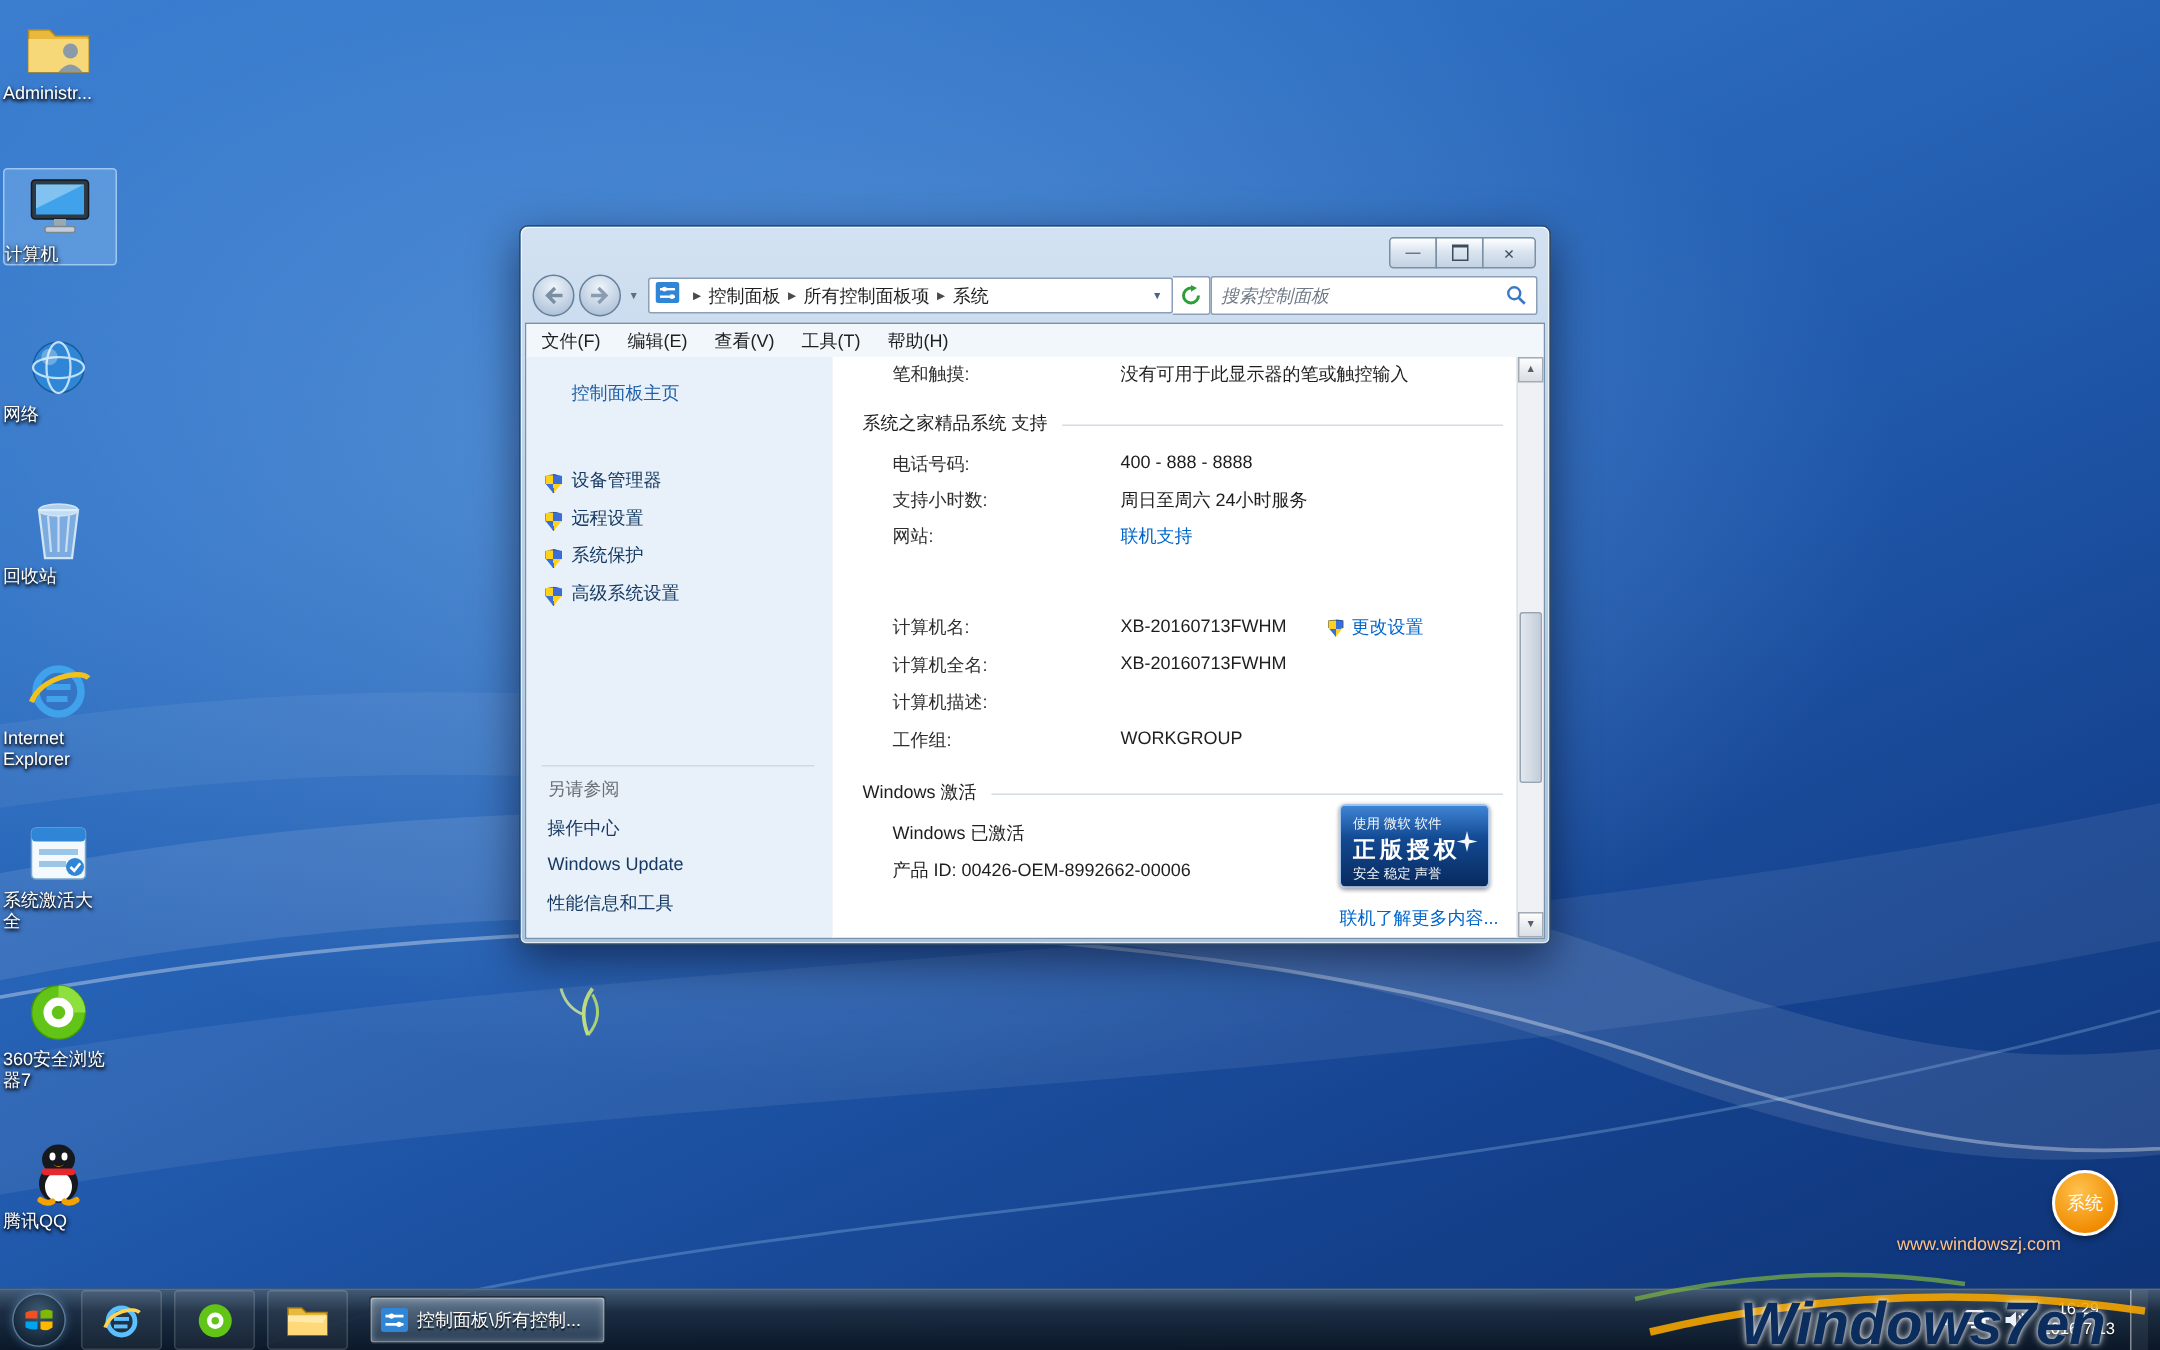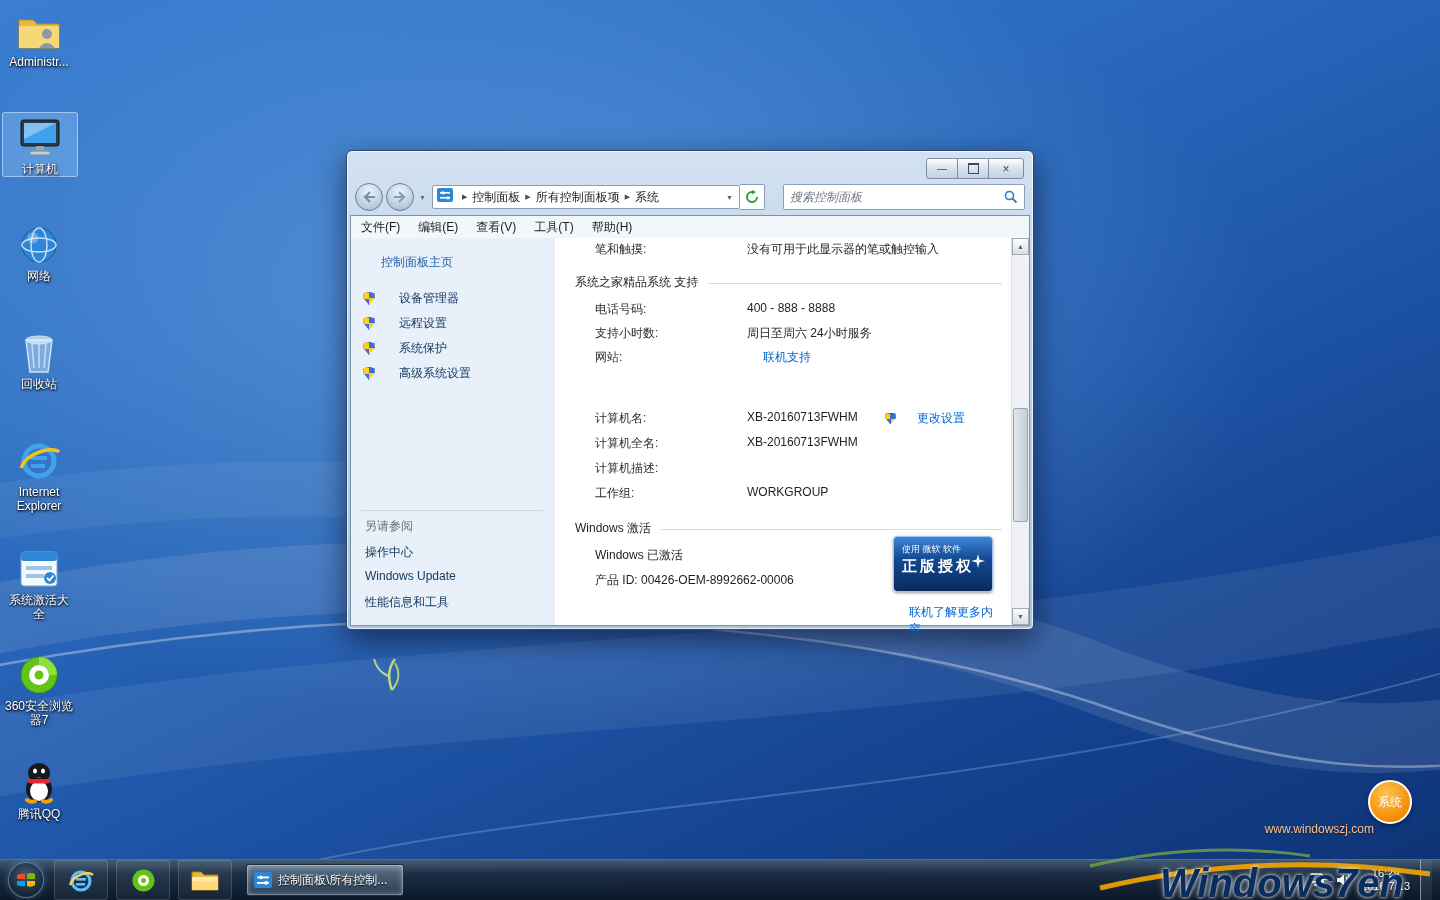--- a/index.html
+++ b/index.html
@@ -4,21 +4,21 @@
 <style>
   html,body{margin:0;padding:0;width:1440px;height:900px;overflow:hidden;
     font-family:"Liberation Sans","DejaVu Sans",sans-serif;}
   #desktop{position:absolute;inset:0;
     background:
       radial-gradient(ellipse 1000px 560px at 38% 36%, rgba(130,185,240,.50), rgba(0,0,0,0) 72%),
       linear-gradient(155deg,#3b7ed0 0%,#2e6fc2 28%,#215aad 52%,#154390 76%,#0e3274 100%);}
   svg.swoosh{position:absolute;inset:0;z-index:1;pointer-events:none;}
 
   
-  .dicon{position:absolute;width:74px;text-align:center;z-index:5;cursor:default;}
+  .dicon{position:absolute;width:74px;z-index:5;cursor:default;}
   .dicon .ic{width:46px;height:46px;margin:0 auto 3px auto;display:flex;align-items:flex-end;justify-content:center;}
   .dicon .lbl{color:#fff;font-size:12px;line-height:14px;white-space:pre-line;
     text-shadow:0 1px 2px rgba(0,0,0,.9),1px 1px 3px rgba(0,0,0,.8);}
   .dicon.selected{background:rgba(150,200,245,.35);border:1px solid rgba(180,215,250,.75);border-radius:3px;}
 
   
   #win{position:absolute;left:346px;top:150px;width:686px;height:478px;z-index:10;
     background:linear-gradient(180deg,#d3e2f2 0%,#bcd2e8 40%,#a9c4de 100%);
     border:1px solid #2d4a6b;border-radius:6px 6px 5px 5px;
     box-shadow:inset 0 0 0 1px rgba(255,255,255,.65),0 10px 30px rgba(0,0,20,.55);}
@@ -29,69 +29,69 @@
   .wbtn:first-child{border-radius:3px 0 0 3px;}
   .wbtn:last-child{border-radius:0 3px 3px 0;width:34px;font-size:12px;}
   .maxglyph{width:9px;height:8px;border:1px solid #3c4c5c;border-top-width:2px;display:block;}
 
   .navbar{position:absolute;left:0;top:28px;width:100%;height:36px;display:flex;align-items:center;padding:0 8px;box-sizing:border-box;}
   .navcirc{width:26px;height:26px;border-radius:50%;border:1px solid #64809c;flex:0 0 auto;
     background:radial-gradient(circle at 50% 30%,#eef4fa,#b9cade 70%,#9cb2c8);
     display:flex;align-items:center;justify-content:center;margin-right:3px;cursor:pointer;}
   .navcirc svg{display:block;}
   .navchev{font-size:7px;color:#5a7088;margin:0 6px 0 2px;cursor:pointer;}
-  .addr{flex:0 0 auto;width:308px;height:24px;background:#fff;border:1px solid #8ba0b6;border-radius:2px;
+  .addr{flex:0 0 auto;width:350px;height:24px;background:#fff;border:1px solid #8ba0b6;border-radius:2px;
     display:flex;align-items:center;padding-left:4px;box-sizing:border-box;}
   .addr .cicon{flex:0 0 auto;margin-right:4px;}
   .crumb{font-size:12px;color:#1e1e1e;cursor:pointer;white-space:nowrap;}
   .csep{font-size:7px;color:#4a4a4a;padding:0 5px;cursor:pointer;}
   .addr .ddown{margin-left:auto;font-size:7px;color:#4a6484;padding:0 6px;cursor:pointer;}
   .refresh{flex:0 0 auto;width:24px;height:24px;background:#fff;border:1px solid #8ba0b6;border-left:none;border-radius:0 2px 2px 0;
     display:flex;align-items:center;justify-content:center;cursor:pointer;}
   .search{margin-left:auto;width:242px;height:24px;background:#fff;border:1px solid #8ba0b6;border-radius:2px;
     display:flex;align-items:center;padding:12px 6px;box-sizing:border-box;cursor:text;}
   .search .ph{flex:1;font-size:12px;font-style:italic;color:#707a86;}
 
   .client{position:absolute;left:3px;right:3px;top:64px;bottom:3px;background:#fff;border:1px solid #7a93ac;box-sizing:border-box;}
   .menubar{position:absolute;left:0;right:0;top:0;height:22px;background:#f2f7fc;border-bottom:1px solid #e4ecf4;
     display:flex;align-items:center;padding-left:10px;gap:18px;}
   .menubar span{font-size:12px;color:#1e1e1e;cursor:pointer;}
 
   .body{position:absolute;left:0;right:0;top:22px;bottom:0;}
   .sidebar{position:absolute;left:0;top:0;bottom:0;width:204px;background:#e8f0f9;border-right:1px solid #dce6f0;}
   .sb-home{position:absolute;left:30px;top:16px;font-size:12px;color:#1d5fa8;cursor:pointer;}
-  .sb-task{position:absolute;left:12px;display:flex;align-items:center;gap:24px;cursor:pointer;}
+  .sb-task{position:absolute;left:12px;display:flex;align-items:flex-end;gap:6px;cursor:pointer;margin-top:22px;}
   .sb-task .txt{font-size:12px;color:#163a63;}
   .shield{width:12px;height:13px;flex:0 0 auto;
     background:conic-gradient(#3a6fd8 0 25%,#ffd11a 0 50%,#3a6fd8 0 75%,#ffd11a 0 100%);
     clip-path:polygon(50% 0%,96% 10%,96% 48%,50% 100%,4% 48%,4% 10%);
     box-shadow:inset 0 0 0 1px rgba(30,60,110,.5);}
   .sb-sep{position:absolute;left:10px;right:12px;top:272px;height:1px;background:#cdd9e6;}
   .sb-also{position:absolute;left:14px;top:280px;font-size:12px;color:#6a6f75;}
   .sb-link{position:absolute;left:14px;font-size:12px;color:#163a63;cursor:pointer;}
 
   .main{position:absolute;left:204px;top:0;right:17px;bottom:0;background:#fff;font-size:12px;color:#1e1e1e;}
   .sec{position:absolute;left:20px;right:10px;display:flex;align-items:center;gap:10px;}
   .sec .txt{white-space:nowrap;color:#1e1e1e;}
   .sec .rule{flex:1;height:1px;background:#d4dce4;margin-top:2px;}
   .crow{position:absolute;left:0;right:0;height:16px;}
   .clabel{position:absolute;left:40px;color:#2e2e2e;white-space:nowrap;}
   .cvalue{position:absolute;left:192px;color:#1e1e1e;white-space:nowrap;}
-  .alink{color:#0066cc;cursor:pointer;margin-left:16px;}
+  .alink{color:#0066cc;cursor:pointer;}
   .chg{position:absolute;left:330px;top:172px;display:flex;align-items:center;gap:5px;cursor:pointer;}
   .chg .shield{width:11px;height:12px;}
   .stat{position:absolute;left:40px;white-space:nowrap;}
   .pid{position:absolute;left:40px;top:334px;white-space:nowrap;}
 
   .genuine{position:absolute;left:338px;top:298px;width:100px;height:56px;border-radius:4px;
     background:linear-gradient(180deg,#3f85d6 0%,#134a93 40%,#082a5e 100%);
     border:1px solid #9ec3ea;box-shadow:0 1px 3px rgba(0,0,30,.4);color:#fff;box-sizing:border-box;padding:6px 8px;}
   .genuine .g1{font-size:9px;opacity:.95;}
   .genuine .g2{font-size:15px;font-weight:bold;letter-spacing:3px;margin-top:1px;}
-  .genuine .g3{font-size:9px;opacity:.95;margin-top:20px;}
+  .genuine .g3{font-size:9px;opacity:.95;margin-top:0;}
   .sparkle{position:absolute;right:7px;top:17px;width:14px;height:14px;background:#fff;
     clip-path:polygon(50% 0%,60% 40%,100% 50%,60% 60%,50% 100%,40% 60%,0% 50%,40% 40%);
     opacity:.95;}
   .learn{position:absolute;left:338px;top:366px;font-size:12px;}
 
   .sbar{position:absolute;right:0;top:0;bottom:0;width:17px;background:#f0f1f4;border-left:1px solid #dcdfe4;}
   .sbtn{position:absolute;left:0;right:0;height:17px;background:linear-gradient(#fdfdfd,#d9dee4);
     border:1px solid #a3abb5;box-sizing:border-box;color:#57606b;font-size:7px;
     display:flex;align-items:center;justify-content:center;cursor:pointer;}
   .sthumb{position:absolute;left:1px;right:1px;top:170px;height:112px;border:1px solid #97a4b2;border-radius:2px;

